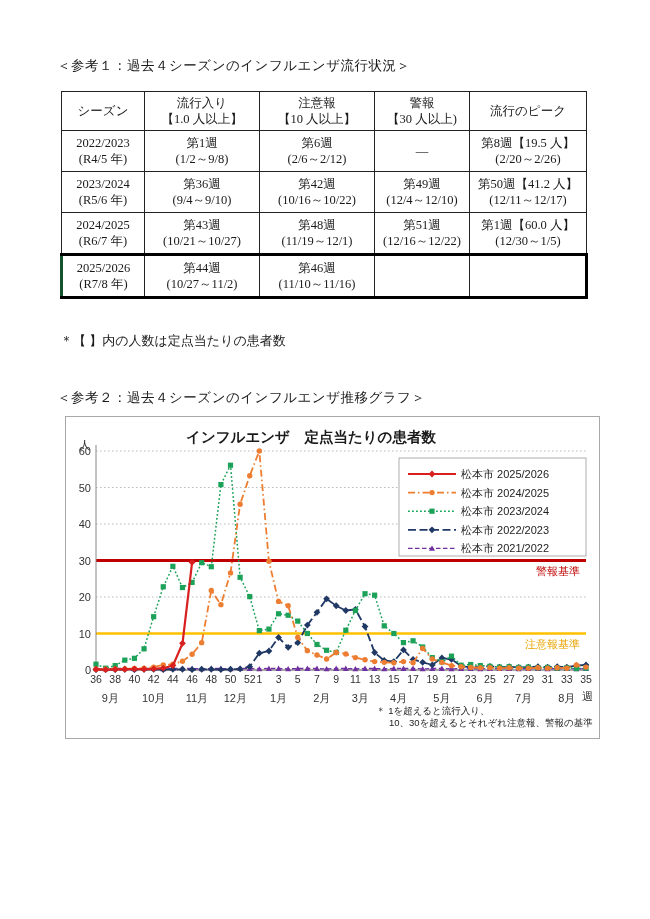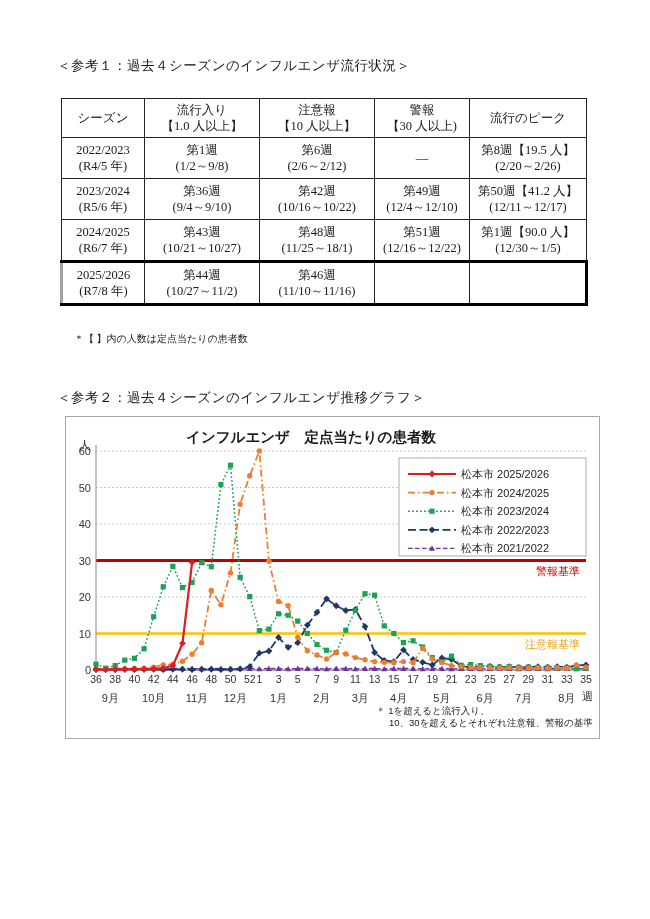--- a/index.html
+++ b/index.html
@@ -1,30 +1,30 @@
 <!DOCTYPE html>
 <html><head>
 <meta charset="utf-8">
 <style>
   html,body{margin:0;padding:0;background:#fff;}
   .page{position:relative;width:650px;height:919px;background:#fff;color:#1a1a1a;
         font-family:"Liberation Serif",serif;overflow:hidden;}
   .h-ref{position:absolute;left:57px;font-size:13.5px;letter-spacing:.5px;white-space:nowrap;}
   #heading1{top:57px;}
   #heading2{top:389px;}
-  .note{position:absolute;left:74px;font-size:10px;white-space:nowrap;}
+  .note{position:absolute;left:60px;font-size:13px;white-space:nowrap;}
   #note1{top:332px;}
   #note2{top:354px;}
-  table.seasons{position:absolute;left:60px;top:98px;border-collapse:collapse;table-layout:fixed;}
+  table.seasons{position:absolute;left:60px;top:91px;border-collapse:collapse;table-layout:fixed;}
   table.seasons th,table.seasons td{border:1.2px solid #222;text-align:center;vertical-align:middle;
         font-weight:normal;font-size:12.5px;line-height:16px;padding:3px 1px;background:#fff;}
   table.seasons thead th{height:32px;}
   table.seasons tbody td{height:34px;}
   tr.thick td{border-top:3px solid #000;border-bottom:3px solid #000;}
-  tr.thick td:first-child{border-left:3px solid #a3a3a3;}
+  tr.thick td:first-child{border-left:3px solid #14532d;}
   tr.thick td:last-child{border-right:3px solid #000;}
   td.diag{background:linear-gradient(to right top,
         transparent calc(50% - 0.7px),#222 calc(50% - 0.7px),
         #222 calc(50% + 0.7px),transparent calc(50% + 0.7px));}
   .chart-wrap{position:absolute;left:65px;top:416px;width:533px;height:321px;
         border:1px solid #a8a8a8;background:#fff;}
   .chart-wrap svg{display:block;}
   svg text{font-family:"Liberation Sans",sans-serif;}
 </style>
 </head>
@@ -111,28 +111,28 @@
           <td>
             <div>2024/2025</div>
             <div>(R6/7 年)</div>
           </td>
           <td>
             <div>第43週</div>
             <div>(10/21～10/27)</div>
           </td>
           <td>
             <div>第48週</div>
-            <div>(11/25～18/1)</div>
+            <div>(11/19～12/1)</div>
           </td>
           <td>
             <div>第51週</div>
             <div>(12/16～12/22)</div>
           </td>
           <td>
-            <div>第1週【90.0 人】</div>
+            <div>第1週【60.0 人】</div>
             <div>(12/30～1/5)</div>
           </td>
         </tr>
         <tr class="thick">
           <td>
             <div>2025/2026</div>
             <div>(R7/8 年)</div>
           </td>
           <td>
             <div>第44週</div>

